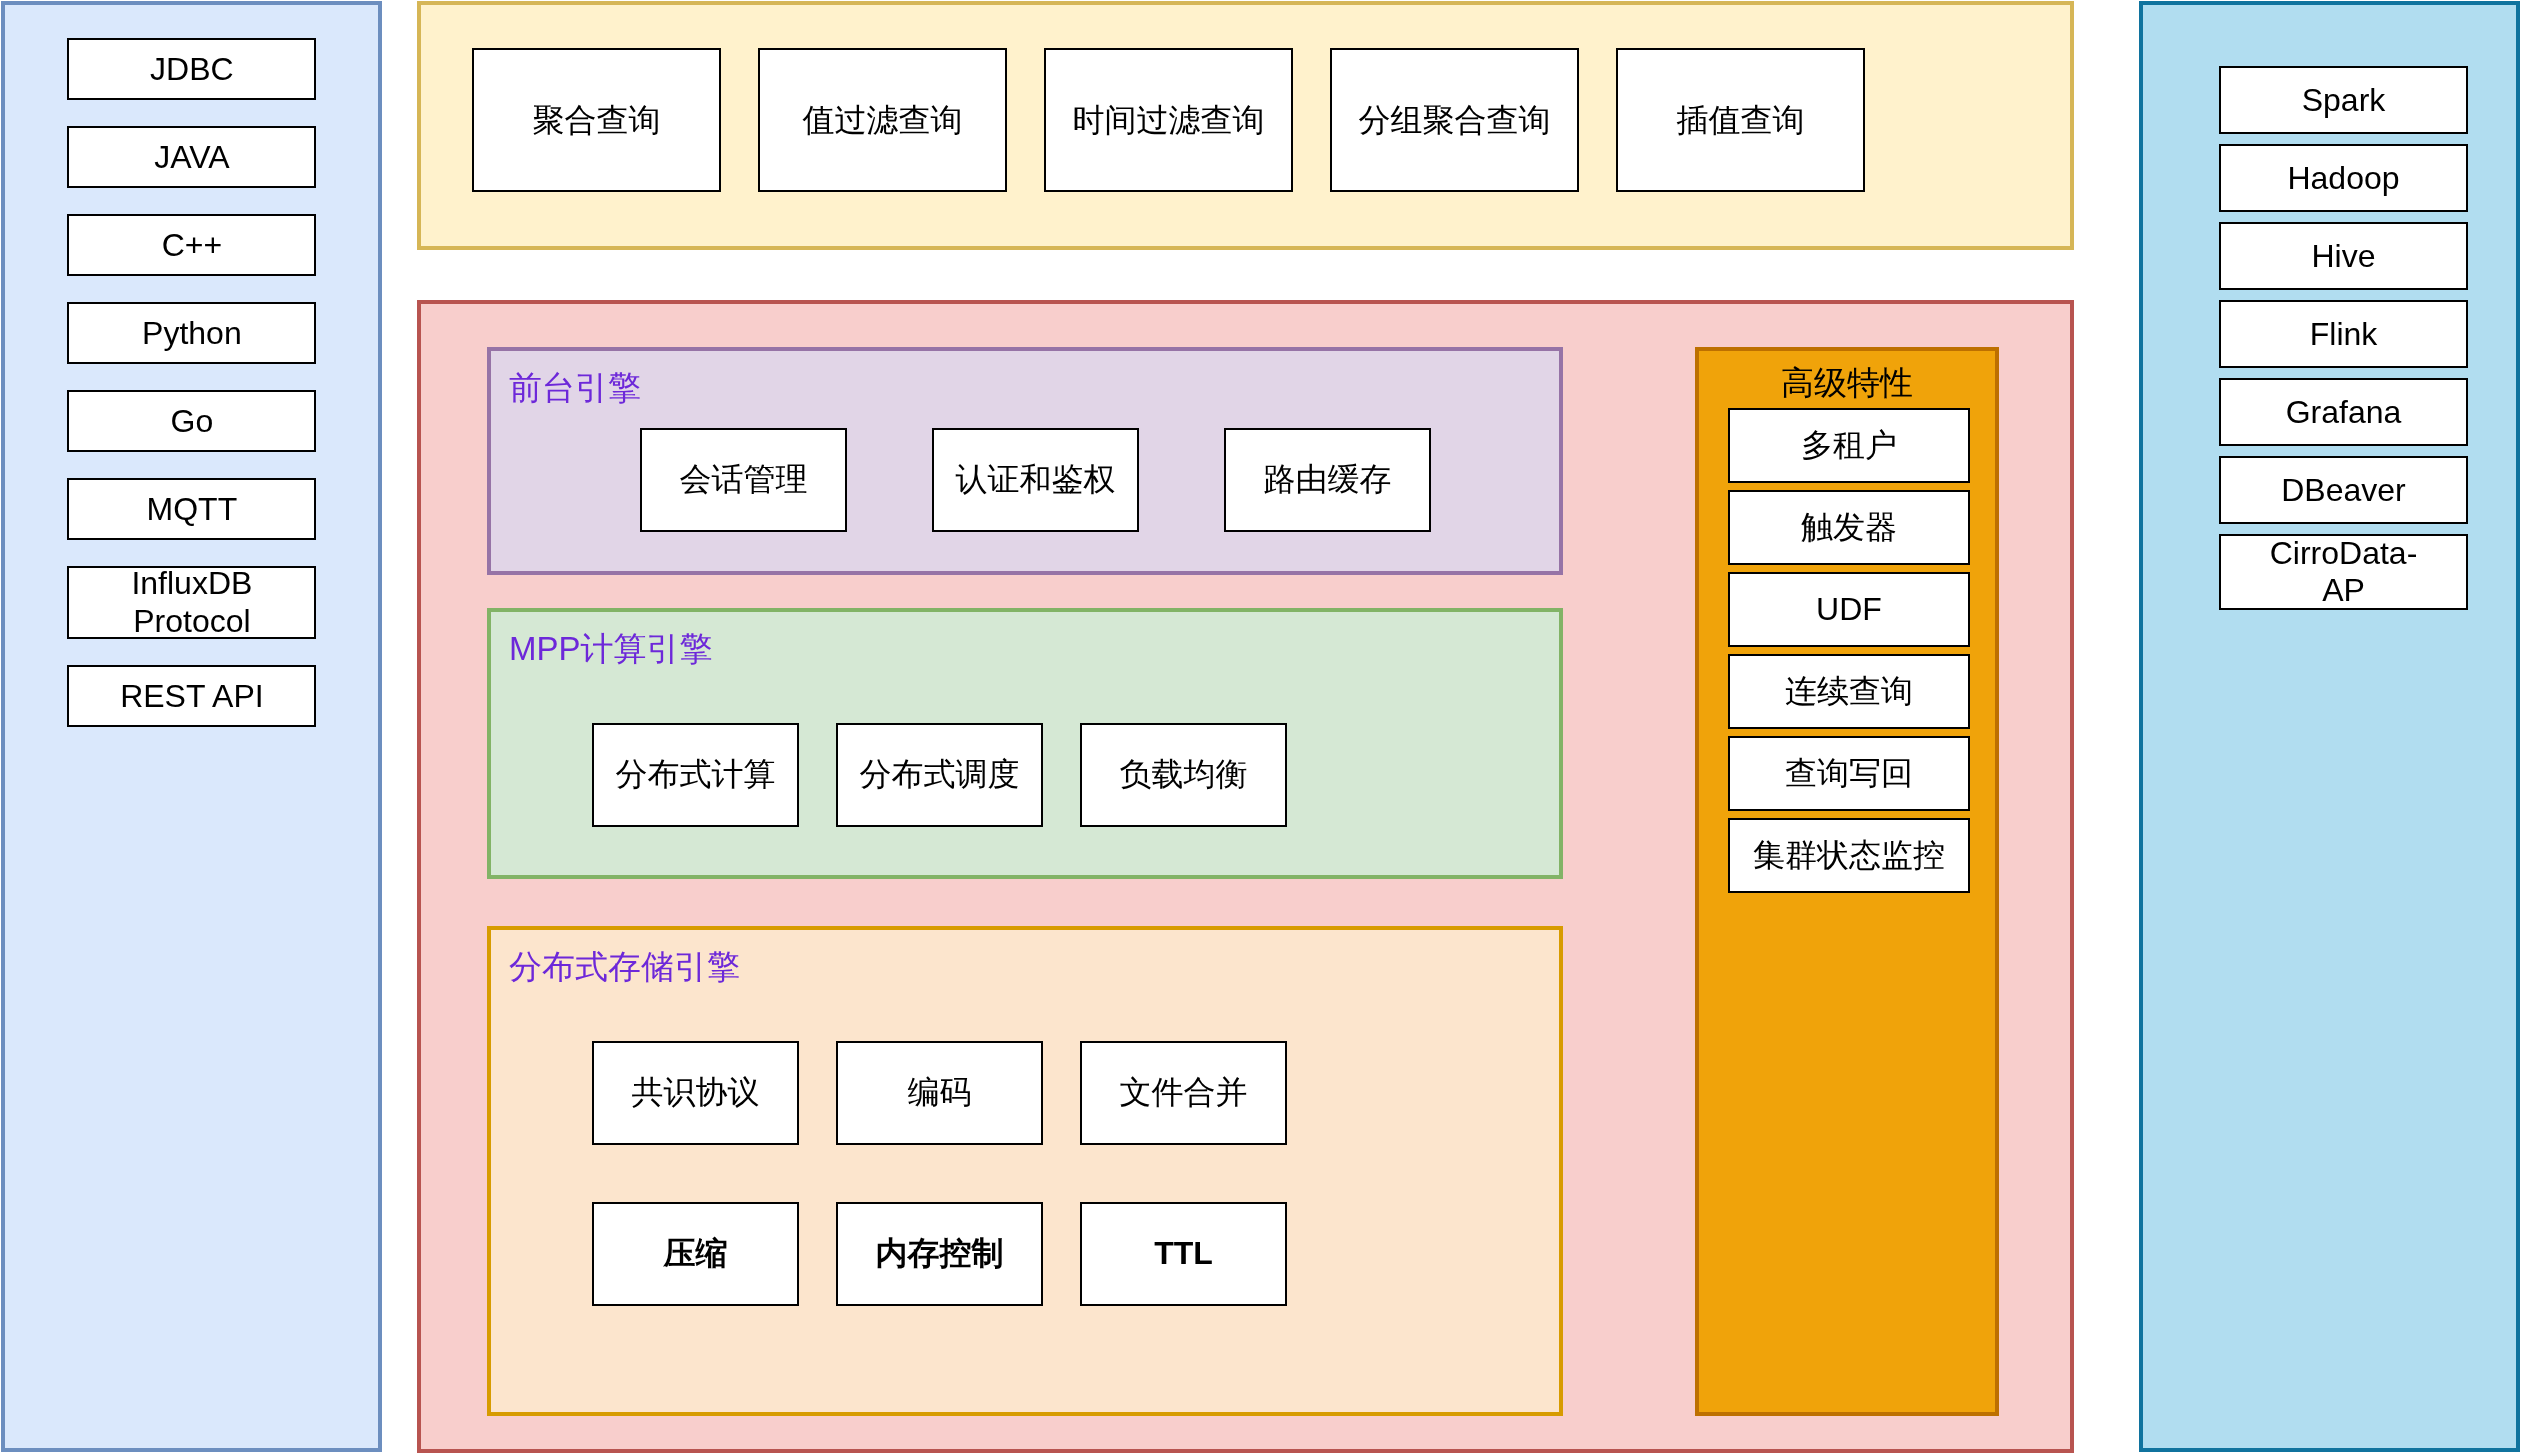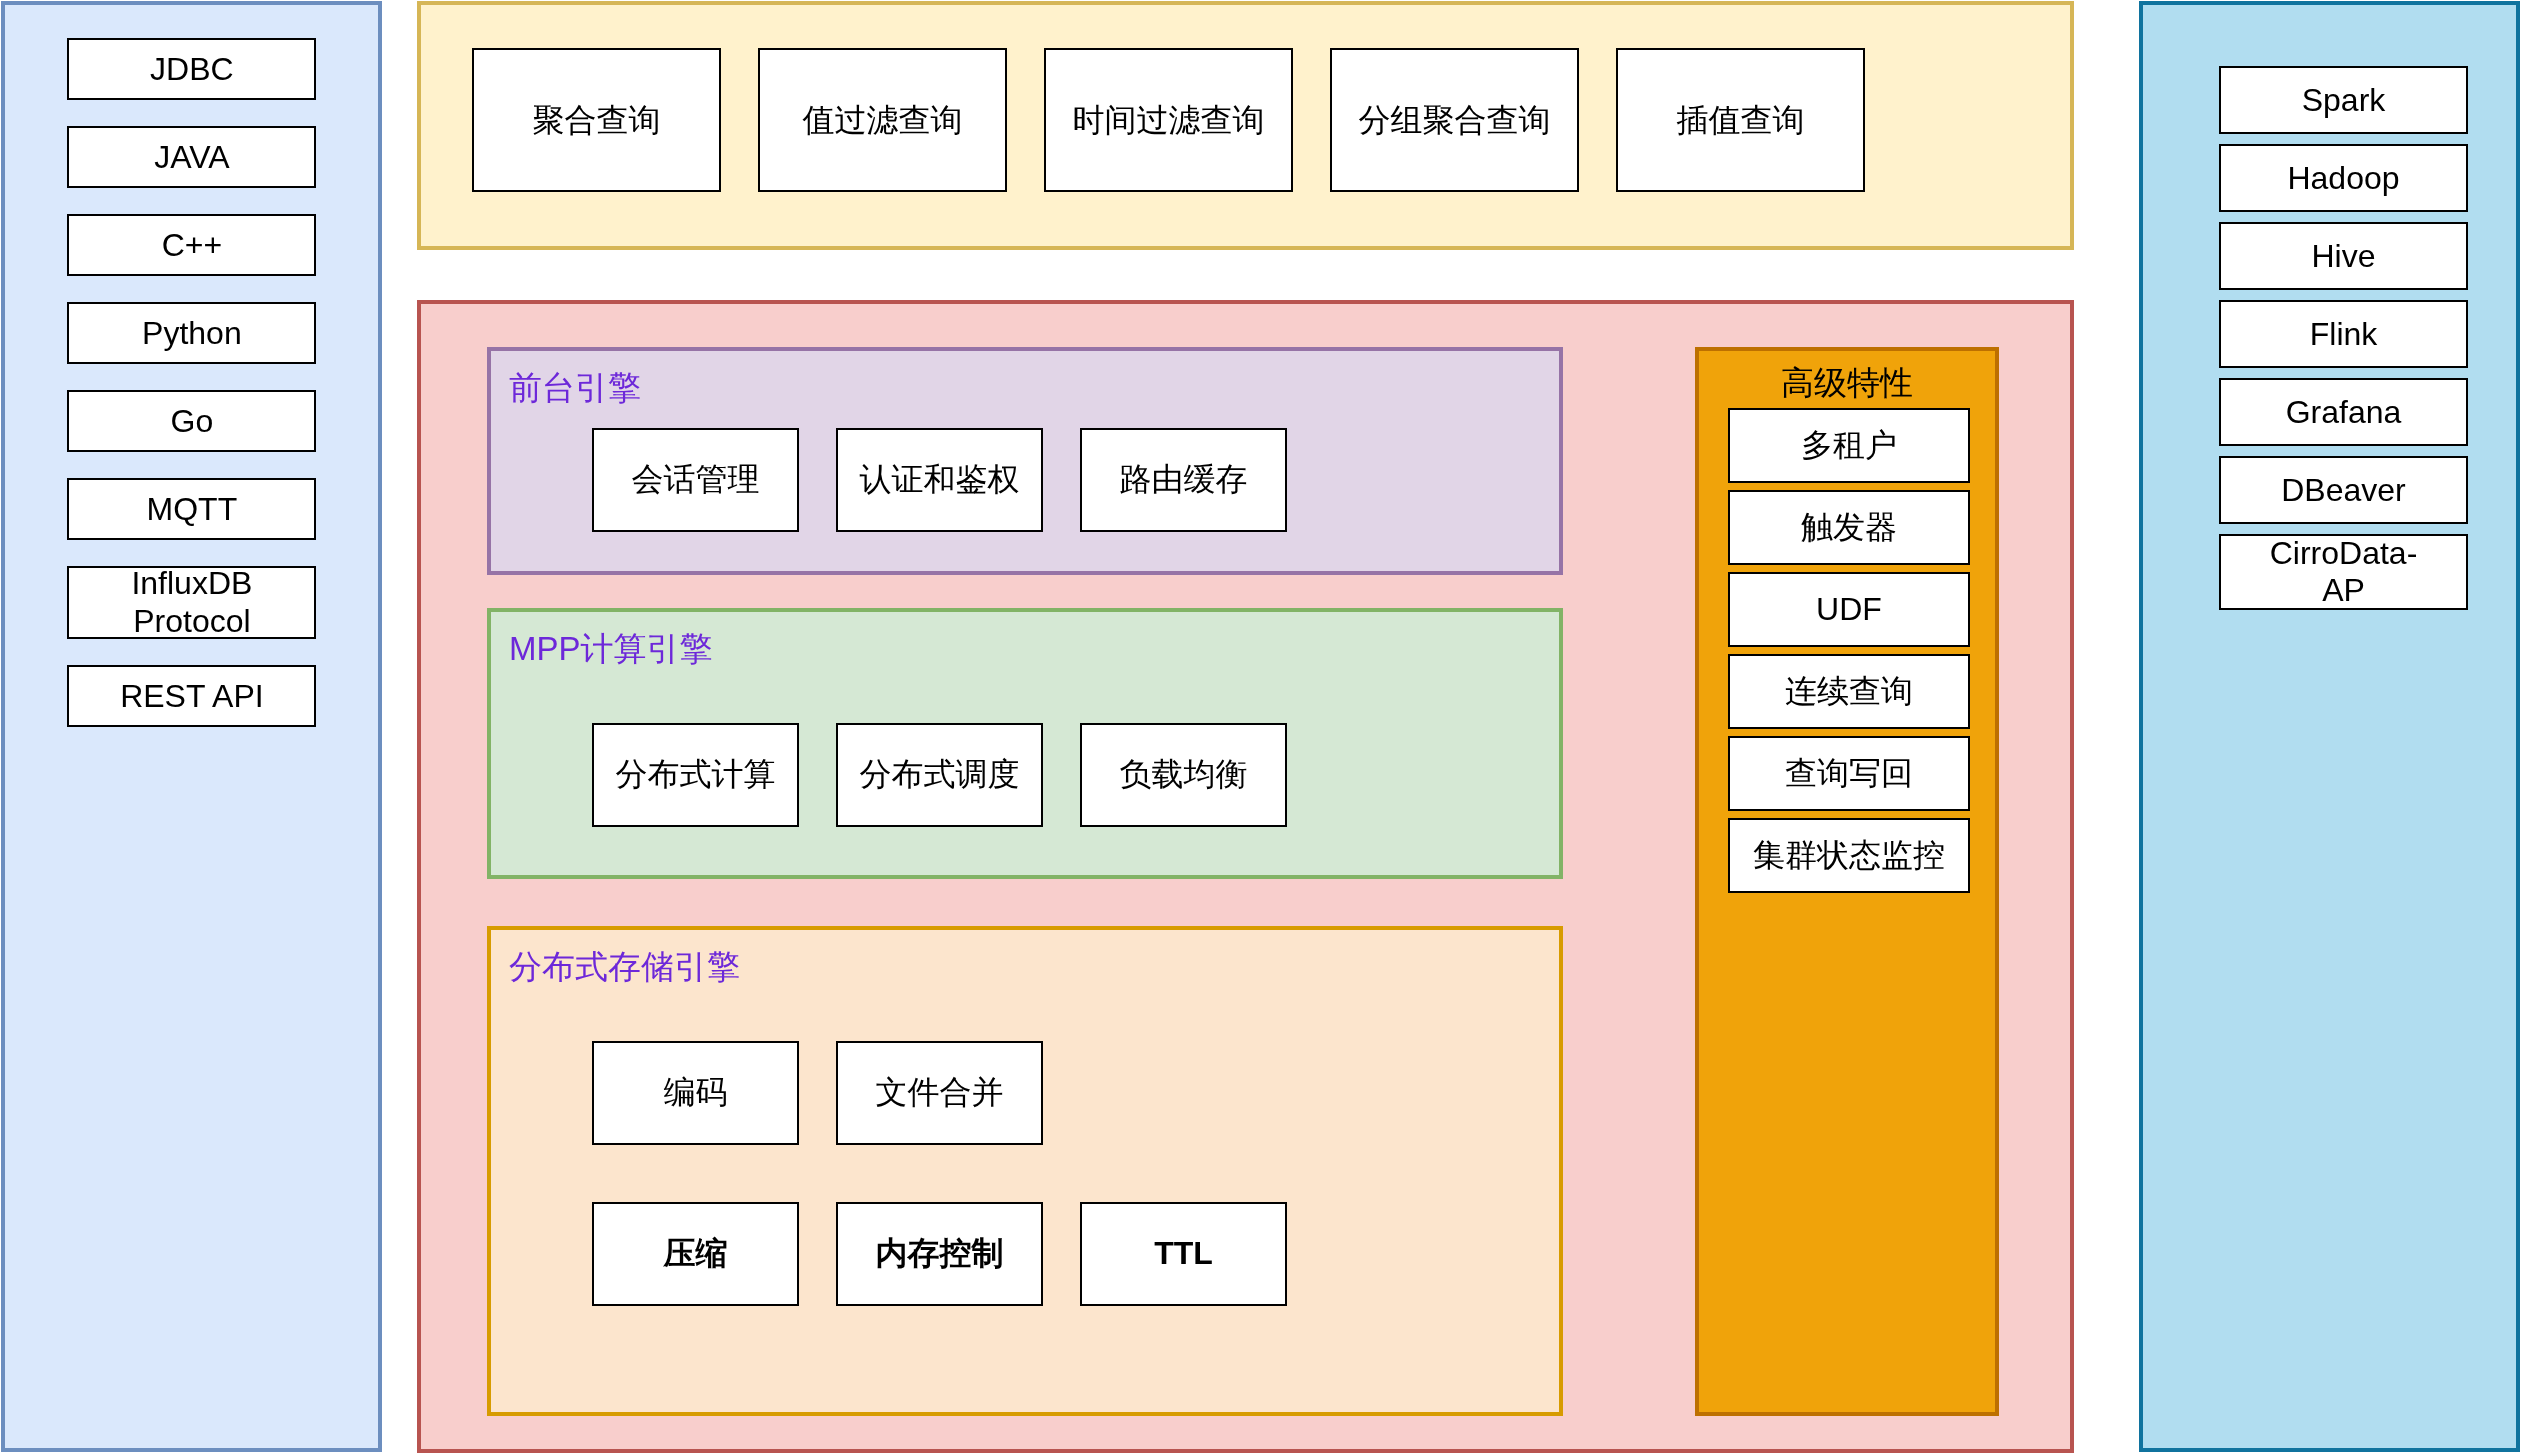--- a/index.html
+++ b/index.html
@@ -138,21 +138,21 @@
     position: absolute;
     display: flex;
     gap: 37px;
   }
   #frontend-engine .sub-row { left: 101px; top: 77px; }
   #mpp-engine      .sub-row { left: 101px; top: 111px; }
   #storage-engine  .sub-row { left: 101px; }
   #storage-engine  .sub-row.r1 { top: 111px; }
   #storage-engine  .sub-row.r2 { top: 272px; font-weight: bold; }
 
-  #frontend-engine .node { width: 207px; height: 104px; font-size: 32px; }
+  #frontend-engine .node { width: 207px; height: 104px; font-size: 32px; margin-left: 48px; }
   #mpp-engine      .node { width: 207px; height: 104px; font-size: 32px; }
   #storage-engine  .node { width: 207px; height: 104px; font-size: 32px; }
 
   
   #advanced-features {
     position: absolute;
     left: 1274px;
     top: 43px;
     width: 304px;
     height: 1069px;
@@ -253,20 +253,21 @@
     <div class="sub-row">
       <div class="node">分布式计算</div>
       <div class="node">分布式调度</div>
       <div class="node">负载均衡</div>
     </div>
   </div>
 
   <div id="storage-engine">
     <div class="sub-title">分布式存储引擎</div>
     <div class="sub-row r1">
+      <div class="node">共识协议</div>
       <div class="node">编码</div>
       <div class="node">文件合并</div>
     </div>
     <div class="sub-row r2">
       <div class="node">压缩</div>
       <div class="node">内存控制</div>
       <div class="node">TTL</div>
     </div>
   </div>
 

